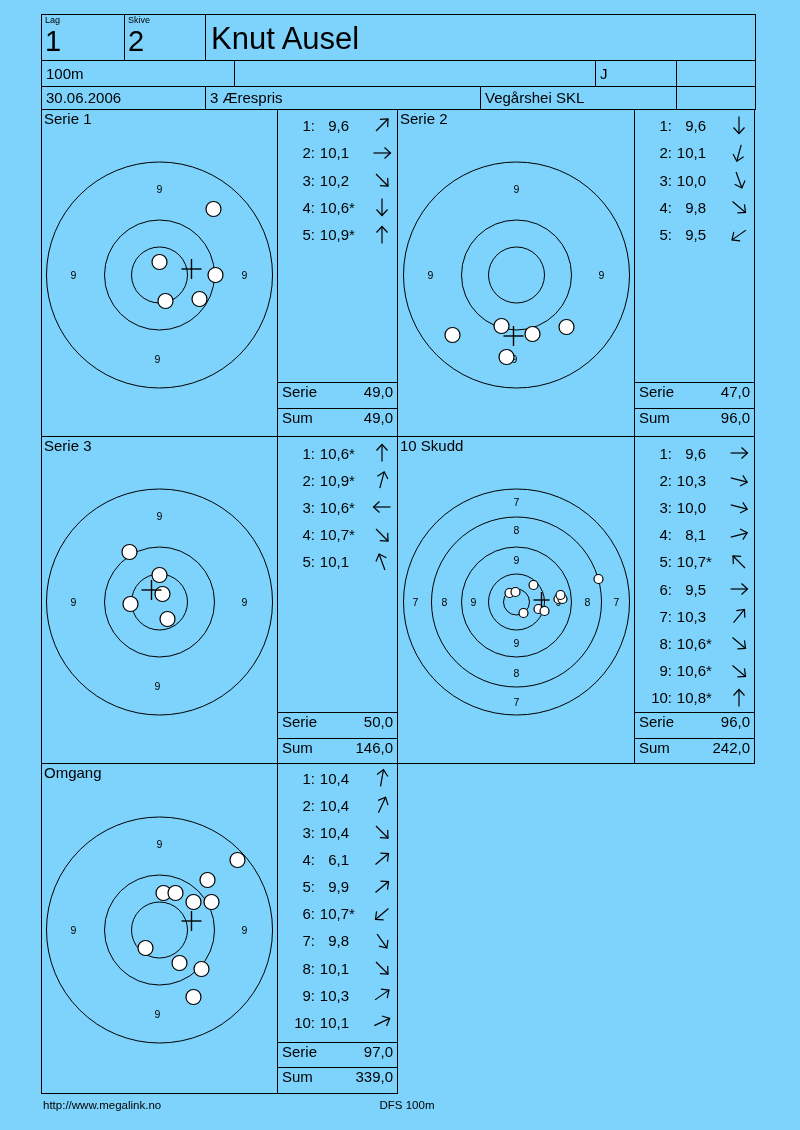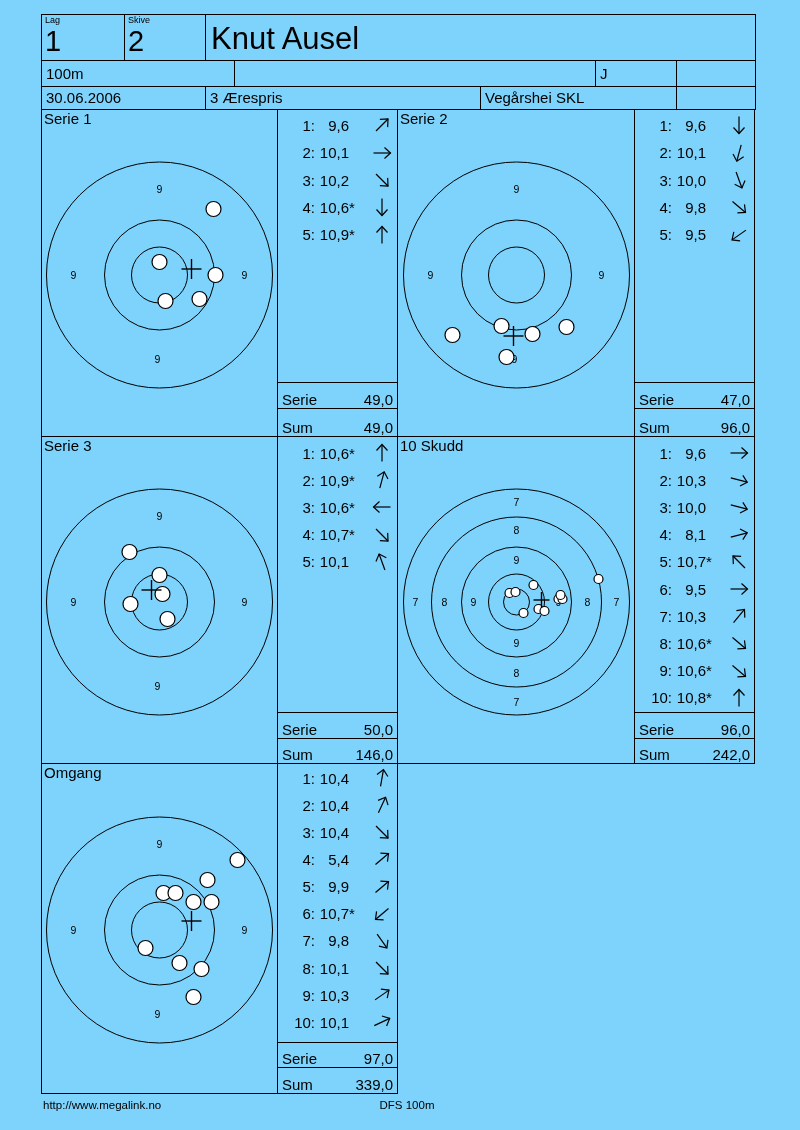--- a/index.html
+++ b/index.html
@@ -10,22 +10,22 @@
   .small-label{font-size:9px;}
   .big-num{font-size:29px;}
   .name{font-size:31px;}
   .cell-txt{font-size:15px;}
   .panel-title{font-size:15px;}
   .shot-row{position:absolute;display:flex;align-items:center;height:26px;font-size:15px;}
   .shot-num{display:inline-block;width:36px;text-align:right;}
   .shot-val{display:inline-block;width:34px;text-align:right;}
   .shot-star{display:inline-block;width:0;overflow:visible;}
   .arrow{position:absolute;width:24px;height:24px;}
-  .total-row{position:absolute;display:flex;justify-content:space-between;align-items:flex-end;
-             font-size:15px;box-sizing:border-box;border:1px solid #000;padding:12px 4px 0 4px;}
+  .total-row{position:absolute;display:flex;justify-content:space-between;align-items:flex-start;
+             font-size:15px;box-sizing:border-box;border:1px solid #000;padding:0 4px 0 4px;}
   .footer-txt{font-size:11.5px;}
   svg{display:block;}
 </style>
 </head>
 <body>
 
 <div id="page">
 
   <div class="box" style="left:41px;top:14px;width:84px;height:47px;">
     <span class="txt small-label" style="left:3px;top:1px;">Lag</span>
@@ -562,21 +562,21 @@
           <svg width="24" height="24" viewBox="0 0 24 24">
             <g transform="rotate(45 12 12)" stroke="#000" fill="none" stroke-width="1.2">
               <line x1="3.5" y1="12" x2="20.5" y2="12"></line>
               <path d="M14.5 6.5 L20.5 12 L14.5 17.5"></path>
             </g>
           </svg>
         </div>
       </div>
       <div class="shot-row" style="left: 279px; top: 846.45px; width: 117px;">
         <div class="shot-num">4:</div>
-        <div class="shot-val">5,4</div>
+        <div class="shot-val">6,1</div>
         <div class="arrow" style="left: 91px; top: 1px; position: absolute;">
           <svg width="24" height="24" viewBox="0 0 24 24">
             <g transform="rotate(-40 12 12)" stroke="#000" fill="none" stroke-width="1.2">
               <line x1="3.5" y1="12" x2="20.5" y2="12"></line>
               <path d="M14.5 6.5 L20.5 12 L14.5 17.5"></path>
             </g>
           </svg>
         </div>
       </div>
       <div class="shot-row" style="left: 279px; top: 873.6px; width: 117px;">

